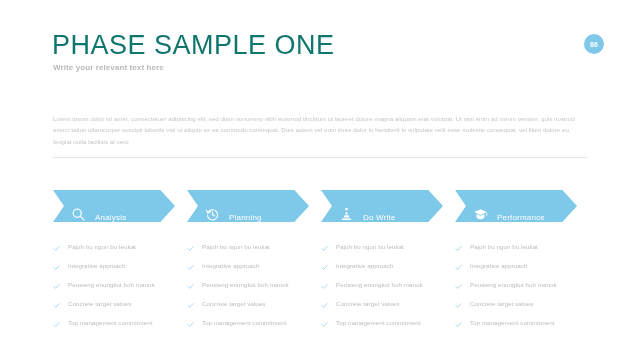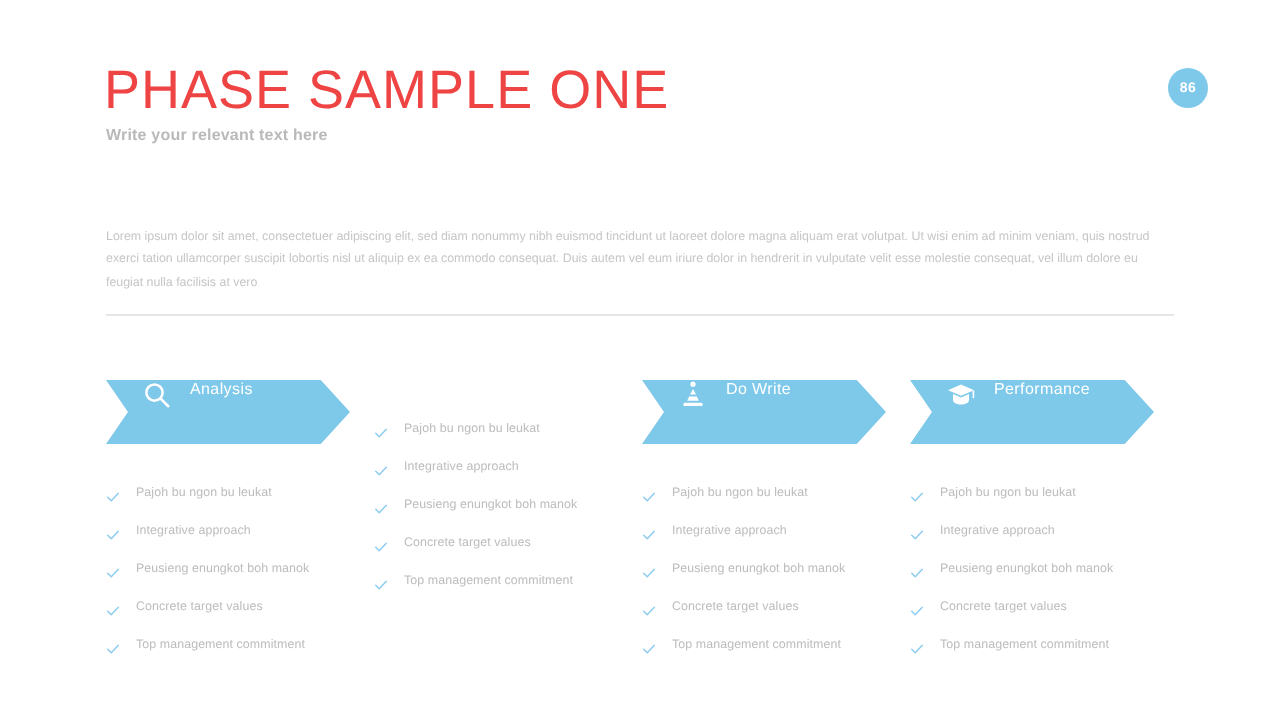--- a/index.html
+++ b/index.html
@@ -17,21 +17,21 @@
   }
 
   
   .slide-title {
     position: absolute;
     left: 52px;
     top: 30px;
     font-size: 27px;
     font-weight: 400;
     letter-spacing: 0.5px;
-    color: #ef4444;
+    color: #0f766e;
     white-space: nowrap;
   }
   .slide-subtitle {
     position: absolute;
     left: 53px;
     top: 63px;
     font-size: 8px;
     font-weight: 700;
     color: #b9b9b9;
     letter-spacing: 0.1px;
@@ -91,21 +91,21 @@
     position: relative;
   }
   .column:last-child { margin-right: 0; }
 
   
   .arrow-banner {
     position: relative;
     height: 32px;
     background: #7ec8ea;
     display: flex;
-    align-items: flex-start;
+    align-items: flex-end;
     clip-path: polygon(0% 0%, 88% 0%, 100% 50%, 88% 100%, 0% 100%, 9% 50%);
     -webkit-clip-path: polygon(0% 0%, 88% 0%, 100% 50%, 88% 100%, 0% 100%, 9% 50%);
     padding-left: 18px;
     box-sizing: border-box;
   }
   .banner-icon {
     width: 15px;
     height: 15px;
     flex: 0 0 15px;
     display: flex;
@@ -207,20 +207,30 @@
           <span class="check-icon">
             <svg width="7" height="7" viewBox="0 0 24 24" fill="none" stroke="#8ecdf0" stroke-width="2.6" stroke-linecap="round" stroke-linejoin="round">
               <polyline points="3,12.5 9,18.5 21,5.5"></polyline>
             </svg>
           </span>
           <span class="check-label">Top management commitment</span>
         </li>
       </ul>
     </div>
     <div class="column">
+      <div class="arrow-banner">
+        <span class="banner-icon">
+          <svg width="15" height="15" viewBox="0 0 24 24" fill="none" stroke="#ffffff" stroke-width="1.8" stroke-linecap="round" stroke-linejoin="round">
+            <path d="M4.5 9.5 A8.2 8.2 0 1 1 3.9 13.2"></path>
+            <polyline points="2.2,5.2 4.4,9.7 8.9,7.6"></polyline>
+            <polyline points="12,7.6 12,12.4 15.4,14.3"></polyline>
+          </svg>
+        </span>
+        <span class="banner-label">Planning</span>
+      </div>
       <ul class="checklist">
         <li class="check-item">
           <span class="check-icon">
             <svg width="7" height="7" viewBox="0 0 24 24" fill="none" stroke="#8ecdf0" stroke-width="2.6" stroke-linecap="round" stroke-linejoin="round">
               <polyline points="3,12.5 9,18.5 21,5.5"></polyline>
             </svg>
           </span>
           <span class="check-label">Pajoh bu ngon bu leukat</span>
         </li>
         <li class="check-item">

